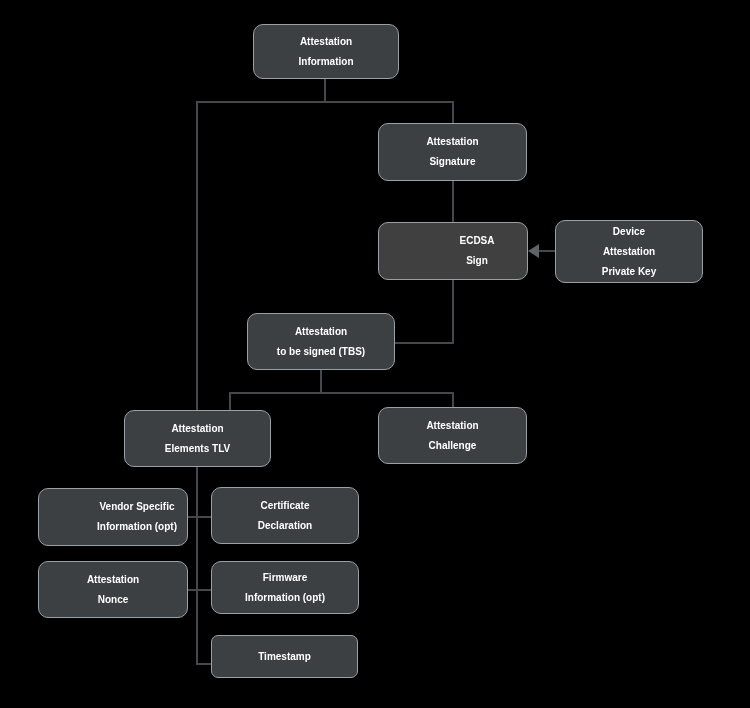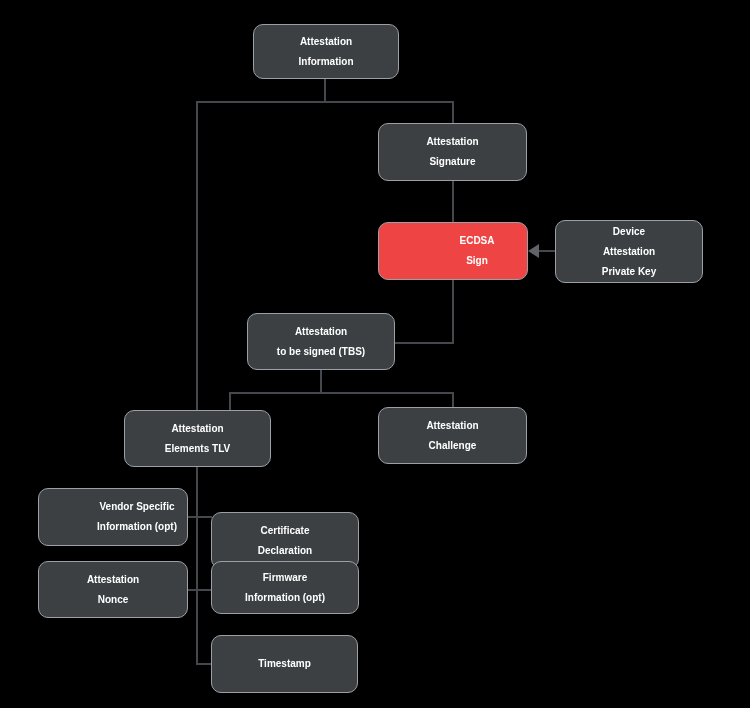--- a/index.html
+++ b/index.html
@@ -26,21 +26,21 @@
     font-weight: bold;
     line-height: 20px;
     text-align: center;
     display: flex;
     align-items: center;
     justify-content: center;
     white-space: pre-line;
     z-index: 2;
   }
   .node.highlight {
-    background: #ef4444;
+    background: #404040;
     padding-left: 48px;
   }
   .edge {
     position: absolute;
     background: #44484d;
     z-index: 1;
   }
   .arrowhead {
     position: absolute;
     width: 0;
@@ -107,24 +107,24 @@
 
   <div class="node" style="left:124px; top:410px; width:147px; height:57px;">Attestation
 Elements TLV</div>
 
   <div class="node" style="left:378px; top:407px; width:149px; height:57px;">Attestation
 Challenge</div>
 
   <div class="node" style="left:38px; top:488px; width:150px; height:58px;padding-left:48px;">Vendor Specific
 Information (opt)</div>
 
-  <div class="node" style="left:211px; top:487px; width:148px; height:57px;margin-top:25px;">Certificate
+  <div class="node" style="left:211px; top:487px; width:148px; height:57px;">Certificate
 Declaration</div>
 
   <div class="node" style="left:38px; top:561px; width:150px; height:57px;">Attestation
 Nonce</div>
 
   <div class="node" style="left:211px; top:561px; width:148px; height:53px;">Firmware
 Information (opt)</div>
 
-  <div class="node" style="left:211px; top:635px; width:147px; height:58px;">Timestamp</div>
+  <div class="node" style="left:211px; top:635px; width:147px; height:43px;border-radius:7px;">Timestamp</div>
 
 </div>
 
 </body></html>

